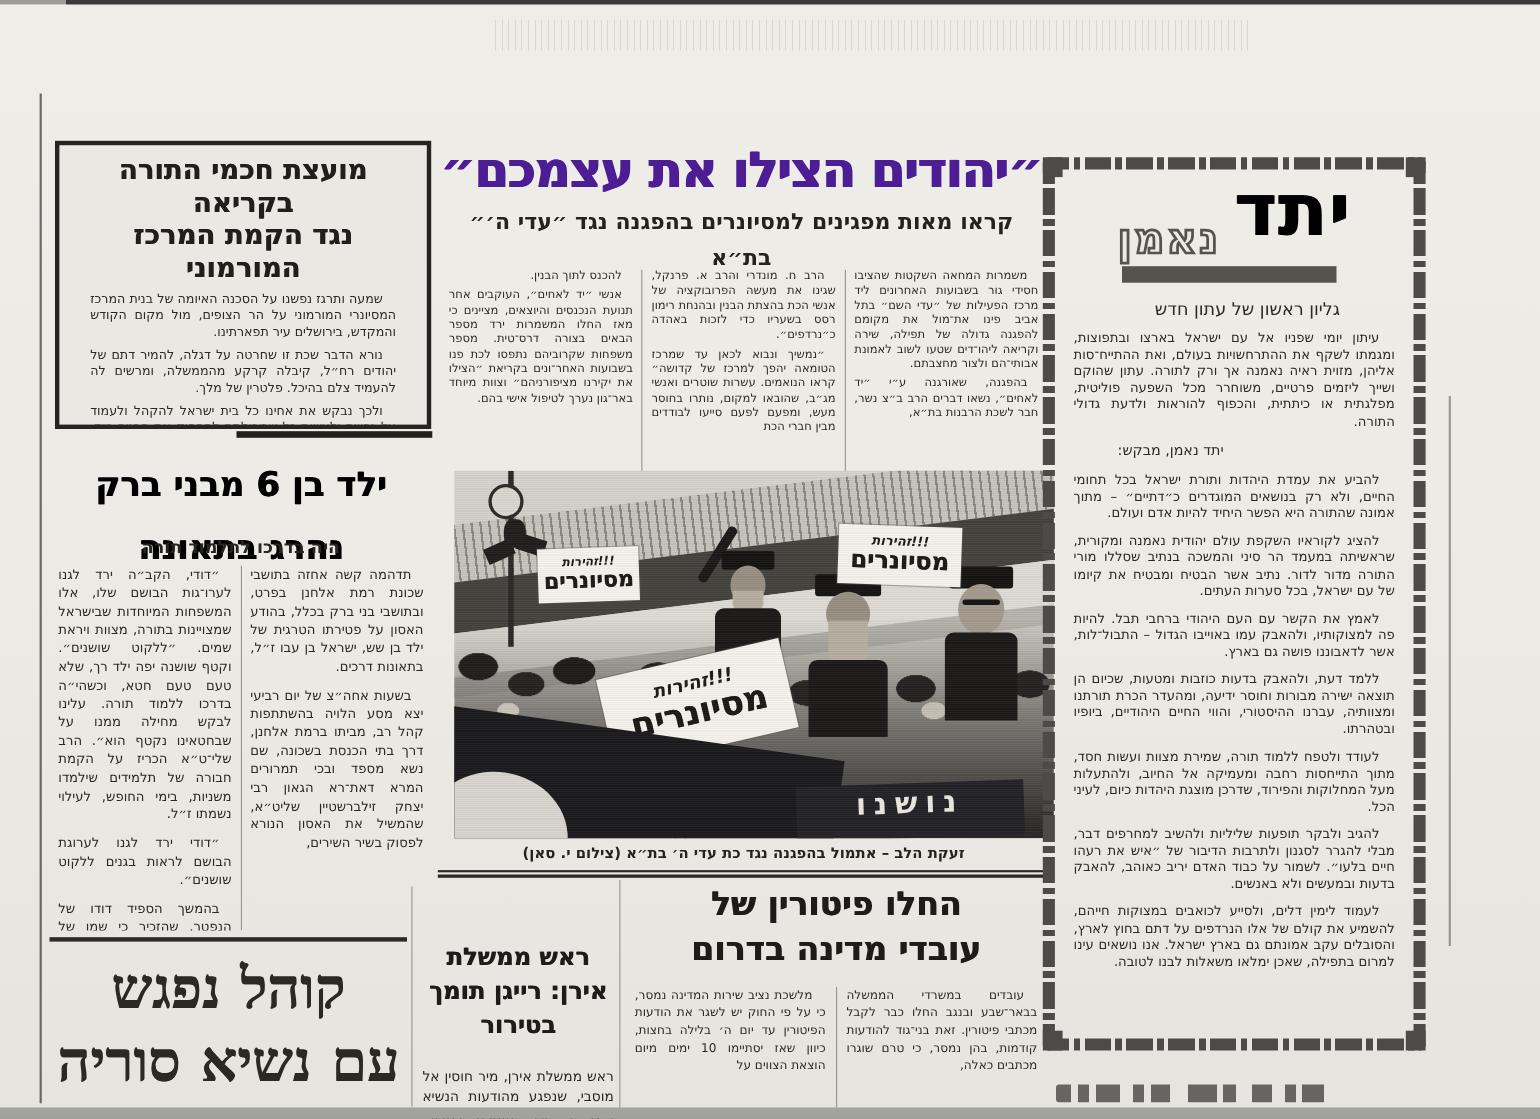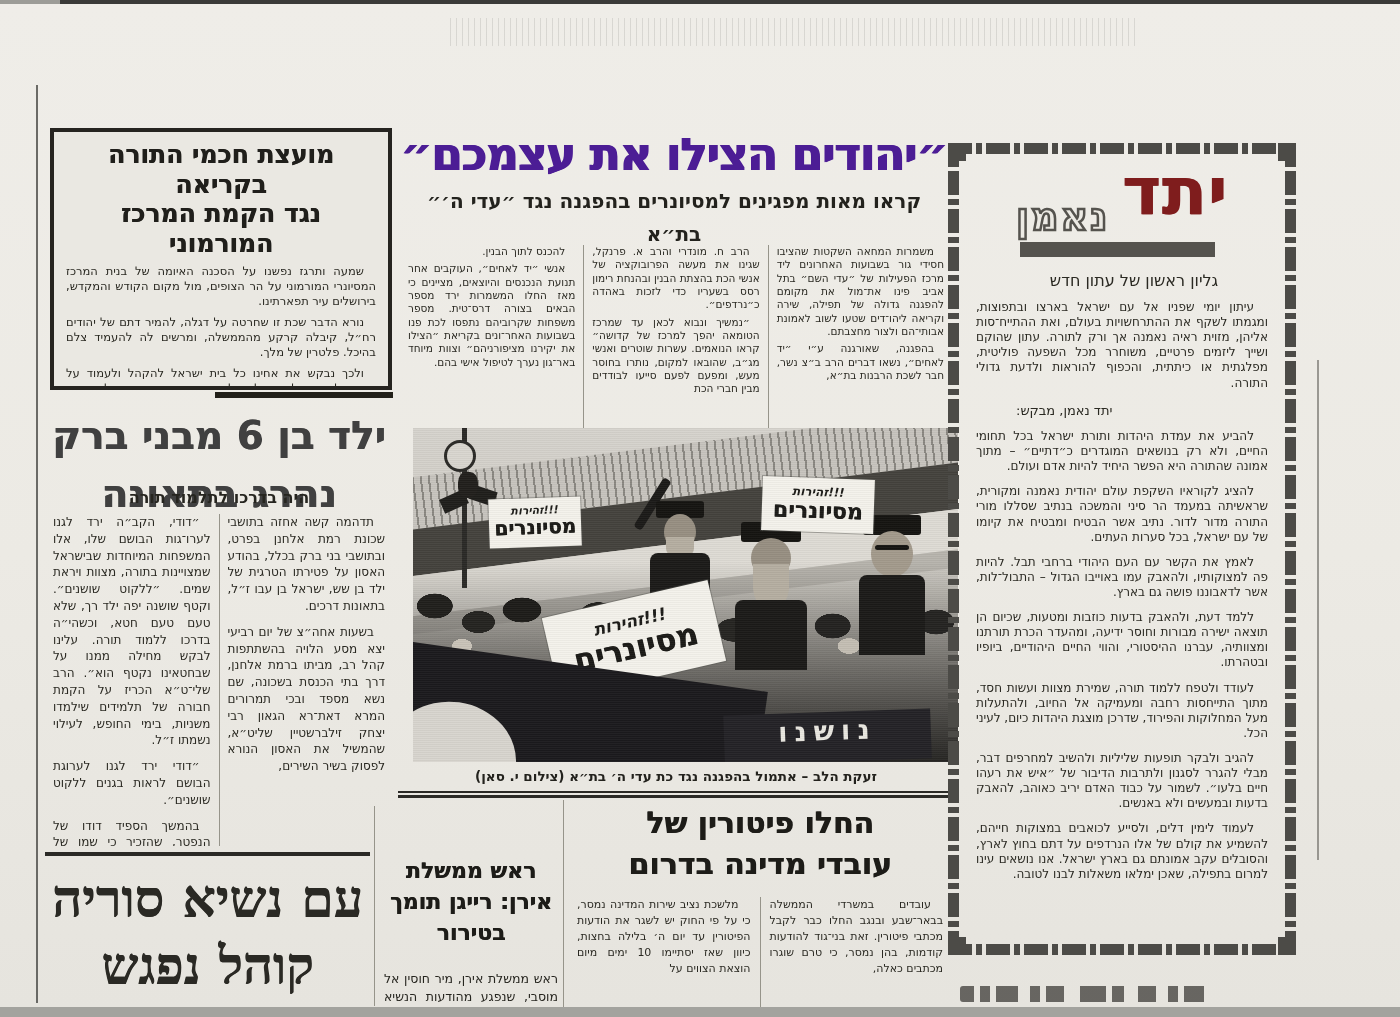--- a/index.html
+++ b/index.html
@@ -13,21 +13,21 @@
   .scratches{position:absolute;left:450px;top:18px;width:690px;height:28px;opacity:.5;
      background:repeating-linear-gradient(90deg,rgba(110,110,106,.35) 0 1px,transparent 1px 6px);}
   .page-edge-left{position:absolute;left:36px;top:85px;width:2px;height:918px;background:#4a4a46;opacity:.8;}
   .page-fold-right{position:absolute;left:1317px;top:360px;width:2px;height:500px;background:#55534f;opacity:.55;}
 
   
   .notice{position:absolute;left:50px;top:128px;width:342px;height:262px;border:4px solid #262420;
           background:#eae8e2;padding:8px 12px;overflow:hidden;direction:rtl;}
   .notice h2{margin:0;font-size:25px;line-height:1.18;font-weight:900;text-align:center;color:#201f1b;
              text-shadow:.5px 0 0 currentColor;}
-  .notice p{margin:6px 0 0;font-size:11.5px;line-height:1.3;text-align:justify;text-indent:12px;color:#2a2922;}
+  .notice p{margin:6px 16px 0;font-size:11.5px;line-height:1.3;text-align:justify;text-indent:12px;color:#2a2922;}
 
   
   .main-head{position:absolute;left:398px;top:128px;width:552px;direction:rtl;text-align:center;}
   .main-head h1{margin:0;font-size:45px;font-weight:900;letter-spacing:-1px;color:#4c1d95;
                 text-shadow:.8px 0 0 currentColor,-.8px 0 0 currentColor;}
   .main-head .sub{margin-top:8px;font-size:20px;font-weight:700;color:#23221d;line-height:1.25;}
   .main-cols{position:absolute;left:400px;top:245px;width:552px;height:186px;display:flex;direction:rtl;overflow:hidden;}
   .mcol{flex:1;padding:0 8px;font-size:10.5px;line-height:1.27;text-align:justify;color:#2a2922;}
   .mcol:not(:last-child){border-left:1px solid #96948a;}
   .mcol p{margin:0 0 4px;text-indent:10px;}
@@ -115,42 +115,42 @@
   
   .kohl-rule{position:absolute;left:45px;top:852px;width:325px;height:4px;background:#2b2a26;}
   .kohl{position:absolute;left:45px;top:866px;width:325px;direction:rtl;text-align:center;
         font-family:"DejaVu Serif",serif;}
   .kohl div{font-size:52px;line-height:1.28;font-weight:700;color:#2a2924;
             text-shadow:.6px 0 0 currentColor;}
 
   
   .child-bar{position:absolute;left:215px;top:392px;width:178px;height:6px;background:#222019;}
   .child-head{position:absolute;left:45px;top:404px;width:348px;direction:rtl;text-align:center;}
-  .child-head h2{margin:7px;font-size:39px;line-height:1.3;font-weight:900;color:#404040;
+  .child-head h2{margin:17px;font-size:31px;line-height:1.3;font-weight:900;color:#000000;
                  text-shadow:.7px 0 0 currentColor;}
   .child-sub{position:absolute;left:45px;top:488px;width:348px;direction:rtl;text-align:center;
              font-size:16px;font-weight:700;}
   .child-cols{position:absolute;left:45px;top:514px;width:348px;height:332px;display:flex;direction:rtl;overflow:hidden;}
   .ccol{flex:1;padding:0 8px;font-size:12px;line-height:1.4;text-align:justify;color:#2a2922;}
   .ccol:not(:last-child){border-left:1px solid #96948a;}
   .ccol p{margin:0 0 9px;text-indent:11px;}
 
   
   .mast{position:absolute;left:948px;top:143px;width:348px;height:812px;}
   .chain{position:absolute;background:repeating-linear-gradient(90deg,#4c4b47 0 24px,transparent 24px 28px,#4c4b47 28px 34px,transparent 34px 38px);border-radius:6px;}
   .chain.v{background:repeating-linear-gradient(0deg,#4c4b47 0 24px,transparent 24px 28px,#4c4b47 28px 34px,transparent 34px 38px);}
   .chain.top{left:0;top:0;width:100%;height:11px;}
   .chain.bottom{left:0;bottom:0;width:100%;height:11px;}
   .chain.left{left:0;top:0;width:11px;height:100%;}
   .chain.right{right:0;top:0;width:11px;height:100%;}
   .corner{position:absolute;width:18px;height:18px;background:#4c4b47;}
   .corner.tl{left:0;top:0;} .corner.tr{right:0;top:0;} .corner.bl{left:0;bottom:0;} .corner.br{right:0;bottom:0;}
   .mast-inner{position:absolute;inset:12px;padding:10px 16px;direction:rtl;overflow:hidden;}
   .logo{position:relative;width:212px;height:88px;margin:6px auto 12px;}
-  .logo-main{position:absolute;right:0;top:-18px;font-size:66px;font-weight:900;color:#7f1d1d;
+  .logo-main{position:absolute;right:0;top:-18px;font-size:66px;font-weight:900;color:#000000;
              letter-spacing:1px;text-shadow:1px 0 0 currentColor;}
   .logo-sub{position:absolute;left:0;top:24px;font-size:38px;font-weight:900;color:#eceae4;
             -webkit-text-stroke:2.5px #55534e;letter-spacing:2px;}
   .logo-bar{position:absolute;left:4px;bottom:2px;width:92%;height:15px;background:#55534e;}
   .tagline{text-align:center;font-size:16px;color:#2a2922;padding-left:24px;}
   .mast-inner p{margin:10px 0 0;font-size:12px;line-height:1.26;text-align:justify;text-indent:14px;color:#2a2922;}
   .mast-inner .request{text-align:left;text-indent:0;font-size:13px;padding-left:40px;margin-top:12px;}
   .cutoff{position:absolute;left:960px;top:986px;width:270px;height:16px;opacity:.85;
     background:
       linear-gradient(90deg,#514f4b 0 14px,transparent 14px 20px,#514f4b 20px 30px,transparent 30px 36px,
@@ -277,22 +277,22 @@
 
   <div class="iran">
     <h3>ראש ממשלת</h3>
     <h3>אירן: רייגן תומך</h3>
     <h3>בטירור</h3>
     <p>ראש ממשלת אירן, מיר חוסין אל מוסבי, שנפגע מהודעות הנשיא רייגן, כי אירי תומכת בטרור, השיב אתמול בהודעה</p>
   </div>
 
   <div class="kohl-rule"></div>
   <div class="kohl">
+    <div>קוהל נפגש</div>
     <div>עם נשיא סוריה</div>
-    <div>קוהל נפגש</div>
   </div>
 
   <div class="child-bar"></div>
   <div class="child-head">
     <h2>ילד בן 6 מבני ברק</h2>
     <h2>נהרג בתאונה</h2>
   </div>
   <div class="child-sub">היה בדרכו לתלמוד תורה</div>
   <div class="child-cols">
     <div class="ccol">

